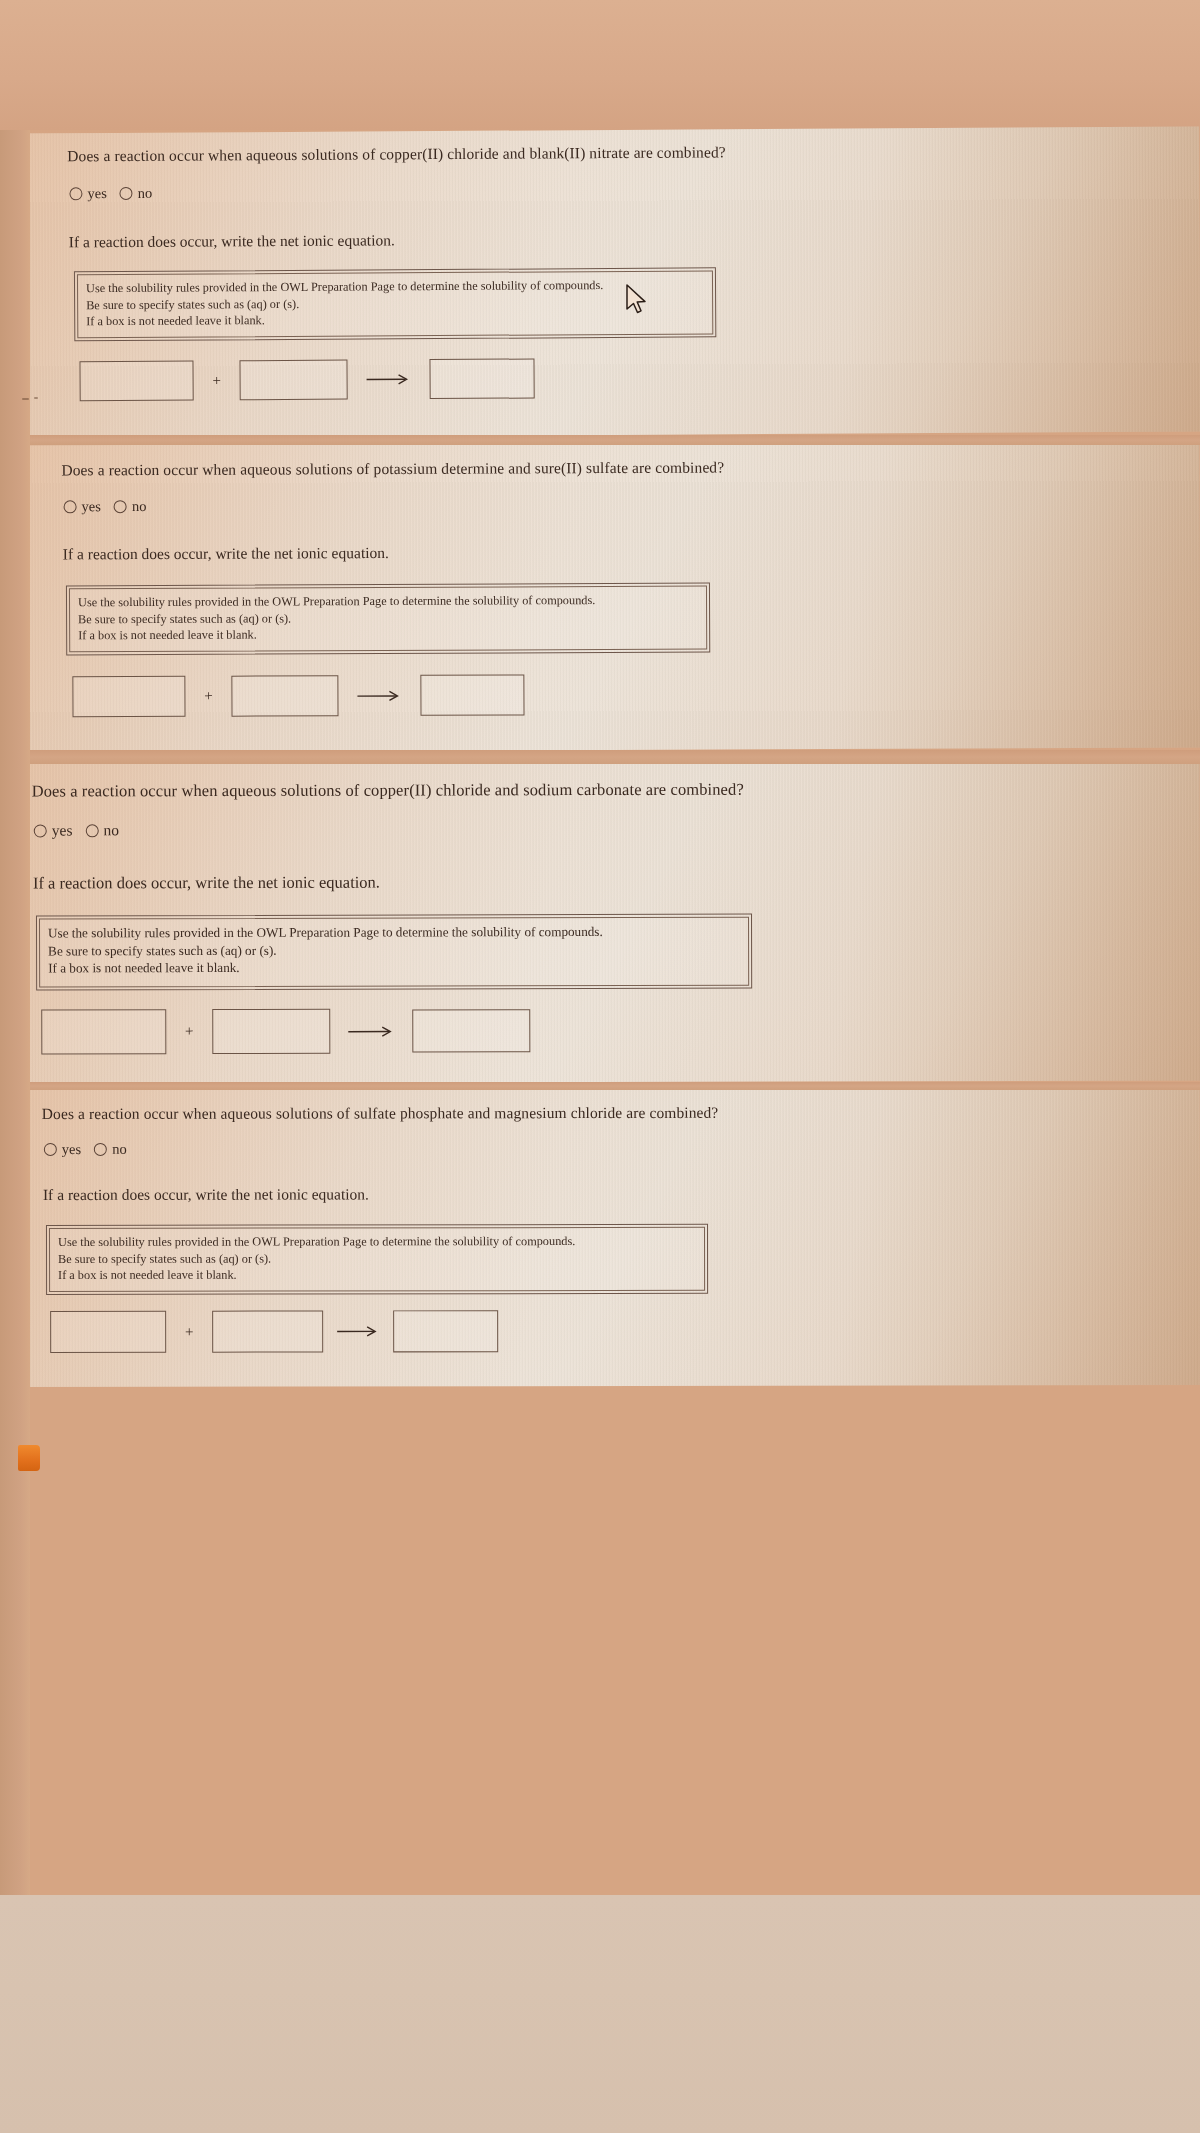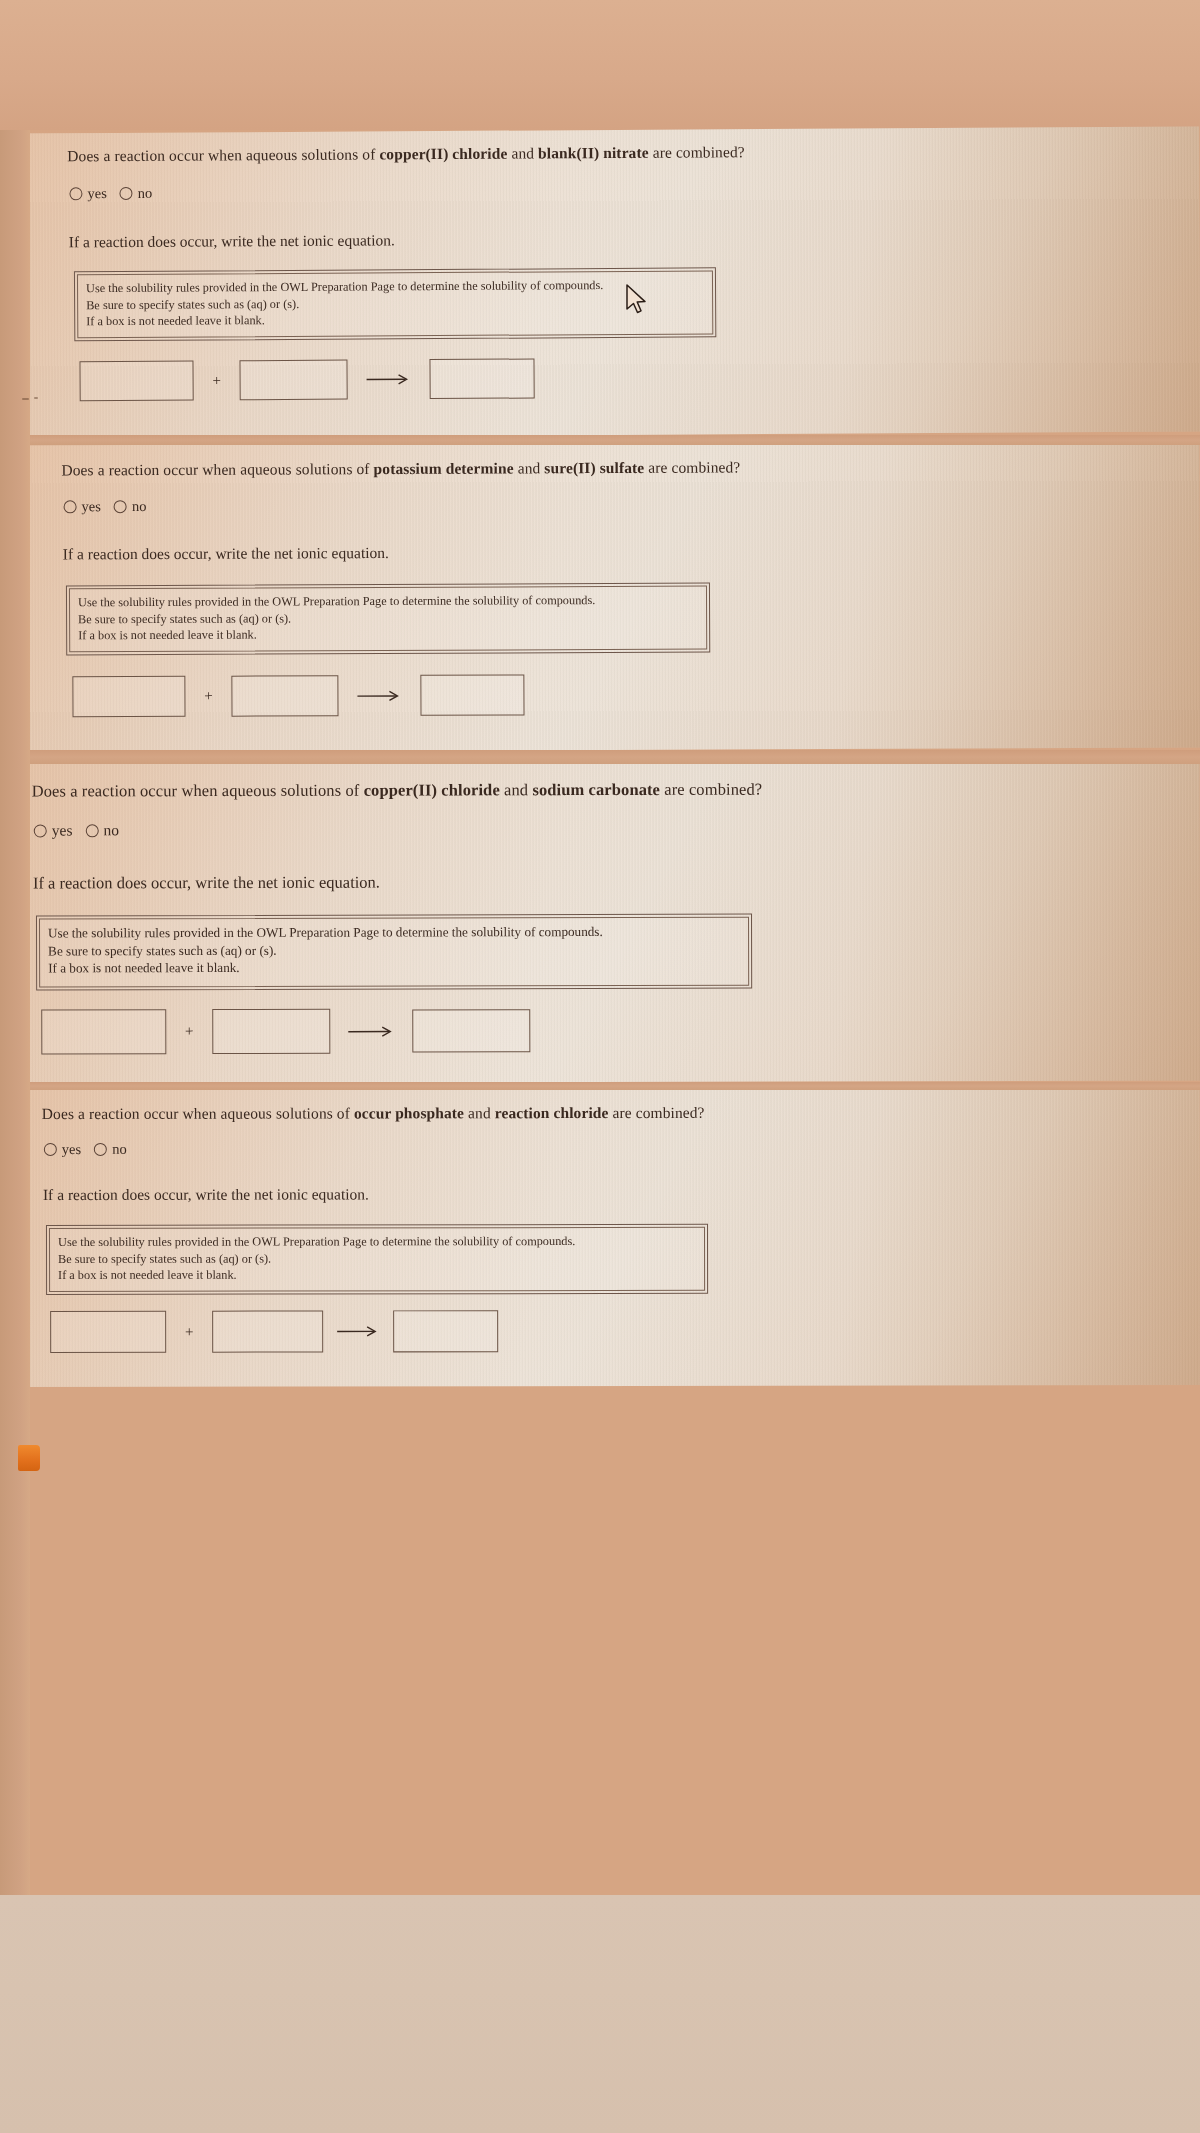--- a/index.html
+++ b/index.html
@@ -71,21 +71,21 @@
   }
 
   
   .qline{
     position:absolute;
     font-size:15.5px;
     letter-spacing:0.1px;
     white-space:nowrap;
     color:#3a2920;
   }
-  .qline b{font-weight:700;}
+  .qline b{font-weight:400;}
 
   .radios{
     position:absolute;
     font-size:14.5px;
     color:#3a2920;
     display:flex;align-items:center;gap:4px;
   }
   .radio{
     display:inline-block;
     width:11px;height:11px;
@@ -287,21 +287,21 @@
           <polyline points="35,1.5 43,6 35,10.5" fill="none" stroke="#3a2920" stroke-width="1.4"></polyline>
         </svg>
       </div>
       <div class="ebox" style="width:118px;height:43px;"></div>
     </div>
   </div>
 
   <div class="panel" id="panel3">
 
     <div class="qline" style="left:26px;top:16px;">
-      <span>Does a reaction occur when aqueous solutions of </span><b>occur phosphate</b><span> and </span><b>reaction chloride</b><span> are combined?</span>
+      <span>Does a reaction occur when aqueous solutions of </span><b>sulfate phosphate</b><span> and </span><b>magnesium chloride</b><span> are combined?</span>
     </div>
 
     <div class="radios" style="left:28px;top:52px;">
       <span class="radio"></span>
       <span class="lbl">yes</span>
       <span class="radio"></span>
       <span class="lbl">no</span>
     </div>
 
     <div class="prompt2" style="left:27px;top:97px;">If a reaction does occur, write the net ionic equation.</div>

